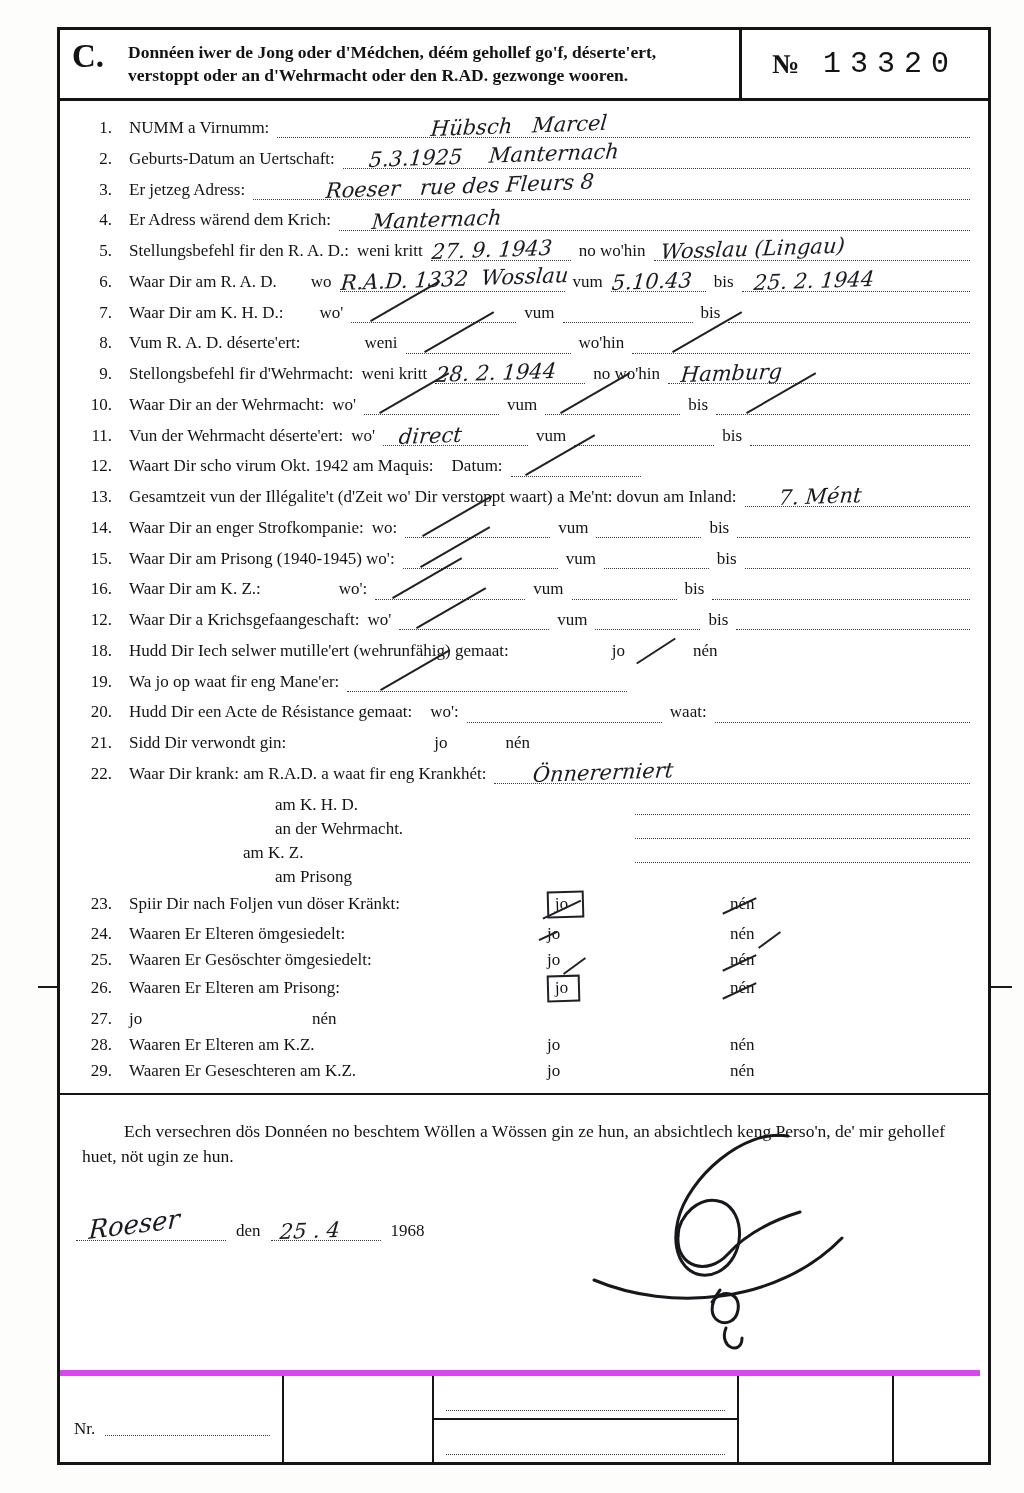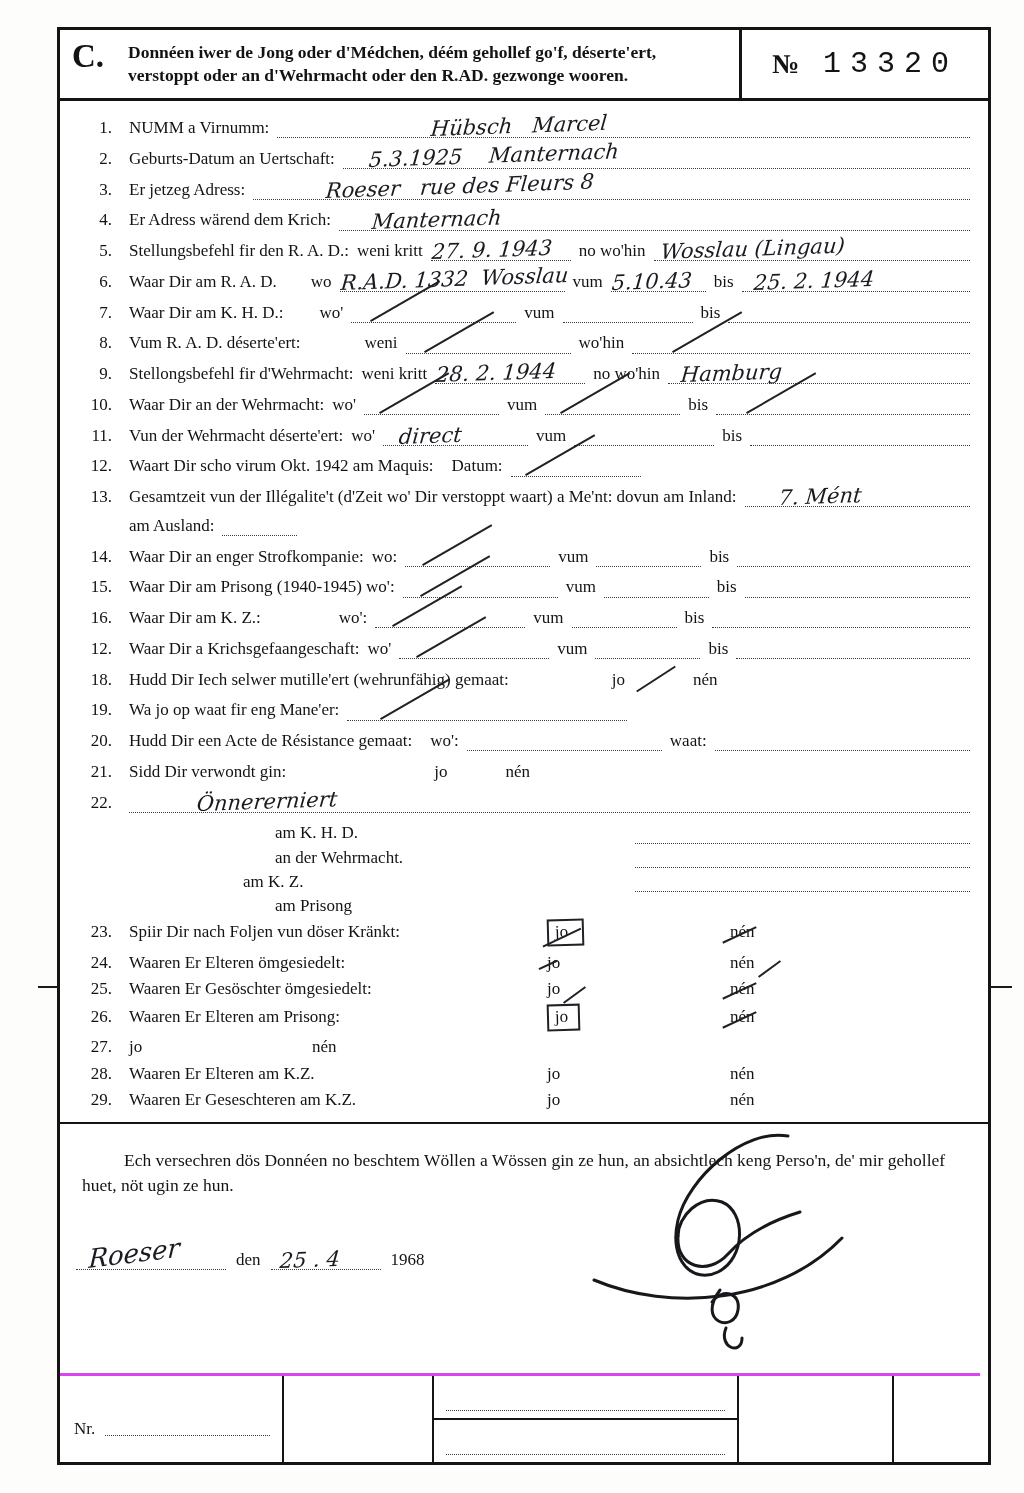--- a/index.html
+++ b/index.html
@@ -44,21 +44,21 @@
   .sep{border-top:2.5px solid #141414;margin-top:12px;}
   .closing{padding:24px 22px 0 22px;font-size:17.5px;line-height:1.42;text-indent:42px;}
   .dateline{display:flex;align-items:baseline;gap:10px;padding:52px 20px 0 16px;font-size:17px;}
   .w150{width:150px;}
   .w110{width:110px;}
   .yr{margin-left:0;}
 
   .signature{position:absolute;right:118px;bottom:90px;width:340px;height:250px;pointer-events:none;}
   .signature path{fill:none;stroke:#17171c;stroke-width:3;stroke-linecap:round;}
 
-  .footer{position:absolute;left:0;right:8px;bottom:0;height:86px;border-top:3px solid #d946ef;display:flex;background:#fff;}
+  .footer{position:absolute;left:0;right:8px;bottom:0;height:86px;border-top:6px solid #d946ef;display:flex;background:#fff;}
   .fcell{position:relative;box-sizing:border-box;}
   .fcell + .fcell{border-left:2.5px solid #141414;}
   .c1{width:222px;display:flex;align-items:center;gap:10px;padding:20px 12px 0 14px;font-size:17px;}
   .c2{width:150px;}
   .c3{width:305px;display:flex;flex-direction:column;}
   .c4{width:155px;}
   .c5{flex:1;}
   .fdots{flex:1;border-bottom:1.7px dotted #3c3c3c;height:12px;}
   .c3 .half{flex:1;position:relative;}
   .c3 .half + .half{border-top:2px solid #141414;}
@@ -212,26 +212,20 @@
           </span>
           <span class="gap" style="flex: 1 1 0%;"></span>
         </div>
         <div class="row">
           <span class="qno">13.</span>
           <span class="txt">Gesamtzeit vun der Illégalite't (d'Zeit wo' Dir verstoppt waart) a Me'nt: dovun am Inland:</span>
           <span class="field" style="flex: 1 1 0%;">
             <span class="hw" style="left: 15%;">7. Mént</span>
           </span>
         </div>
-        <div class="row cont">
-          <span class="qno"></span>
-          <span class="txt">am Ausland:</span>
-          <span class="field" style="width: 75px;"></span>
-          <span class="gap" style="flex: 1 1 0%;"></span>
-        </div>
         <div class="row">
           <span class="qno">14.</span>
           <span class="txt">Waar Dir an enger Strofkompanie:</span>
           <span class="txt">wo:</span>
           <span class="field" style="width: 145px;">
             <span class="slashmark"></span>
           </span>
           <span class="txt">vum</span>
           <span class="field" style="width: 105px;"></span>
           <span class="txt">bis</span>
@@ -296,20 +290,21 @@
           <span class="field" style="flex: 1 1 0%;"></span>
         </div>
         <div class="row">
           <span class="qno">21.</span>
           <span class="txt">Sidd Dir verwondt gin:</span>
           <span class="txt" style="margin-left: 140px;">jo</span>
           <span class="txt" style="margin-left: 50px;">nén</span>
         </div>
         <div class="row">
           <span class="qno">22.</span>
+          <span class="txt">Waar Dir krank: am R.A.D. a waat fir eng Krankhét:</span>
           <span class="field" style="flex: 1 1 0%;">
             <span class="hw" style="left: 8%;">Önnererniert</span>
           </span>
         </div>
         <div class="row sub">
           <span class="qno"></span>
           <span class="txt" style="margin-left: 146px;">am K. H. D.</span>
           <span class="gap" style="flex: 1 1 0%;"></span>
           <span class="field" style="width: 335px;"></span>
         </div>

